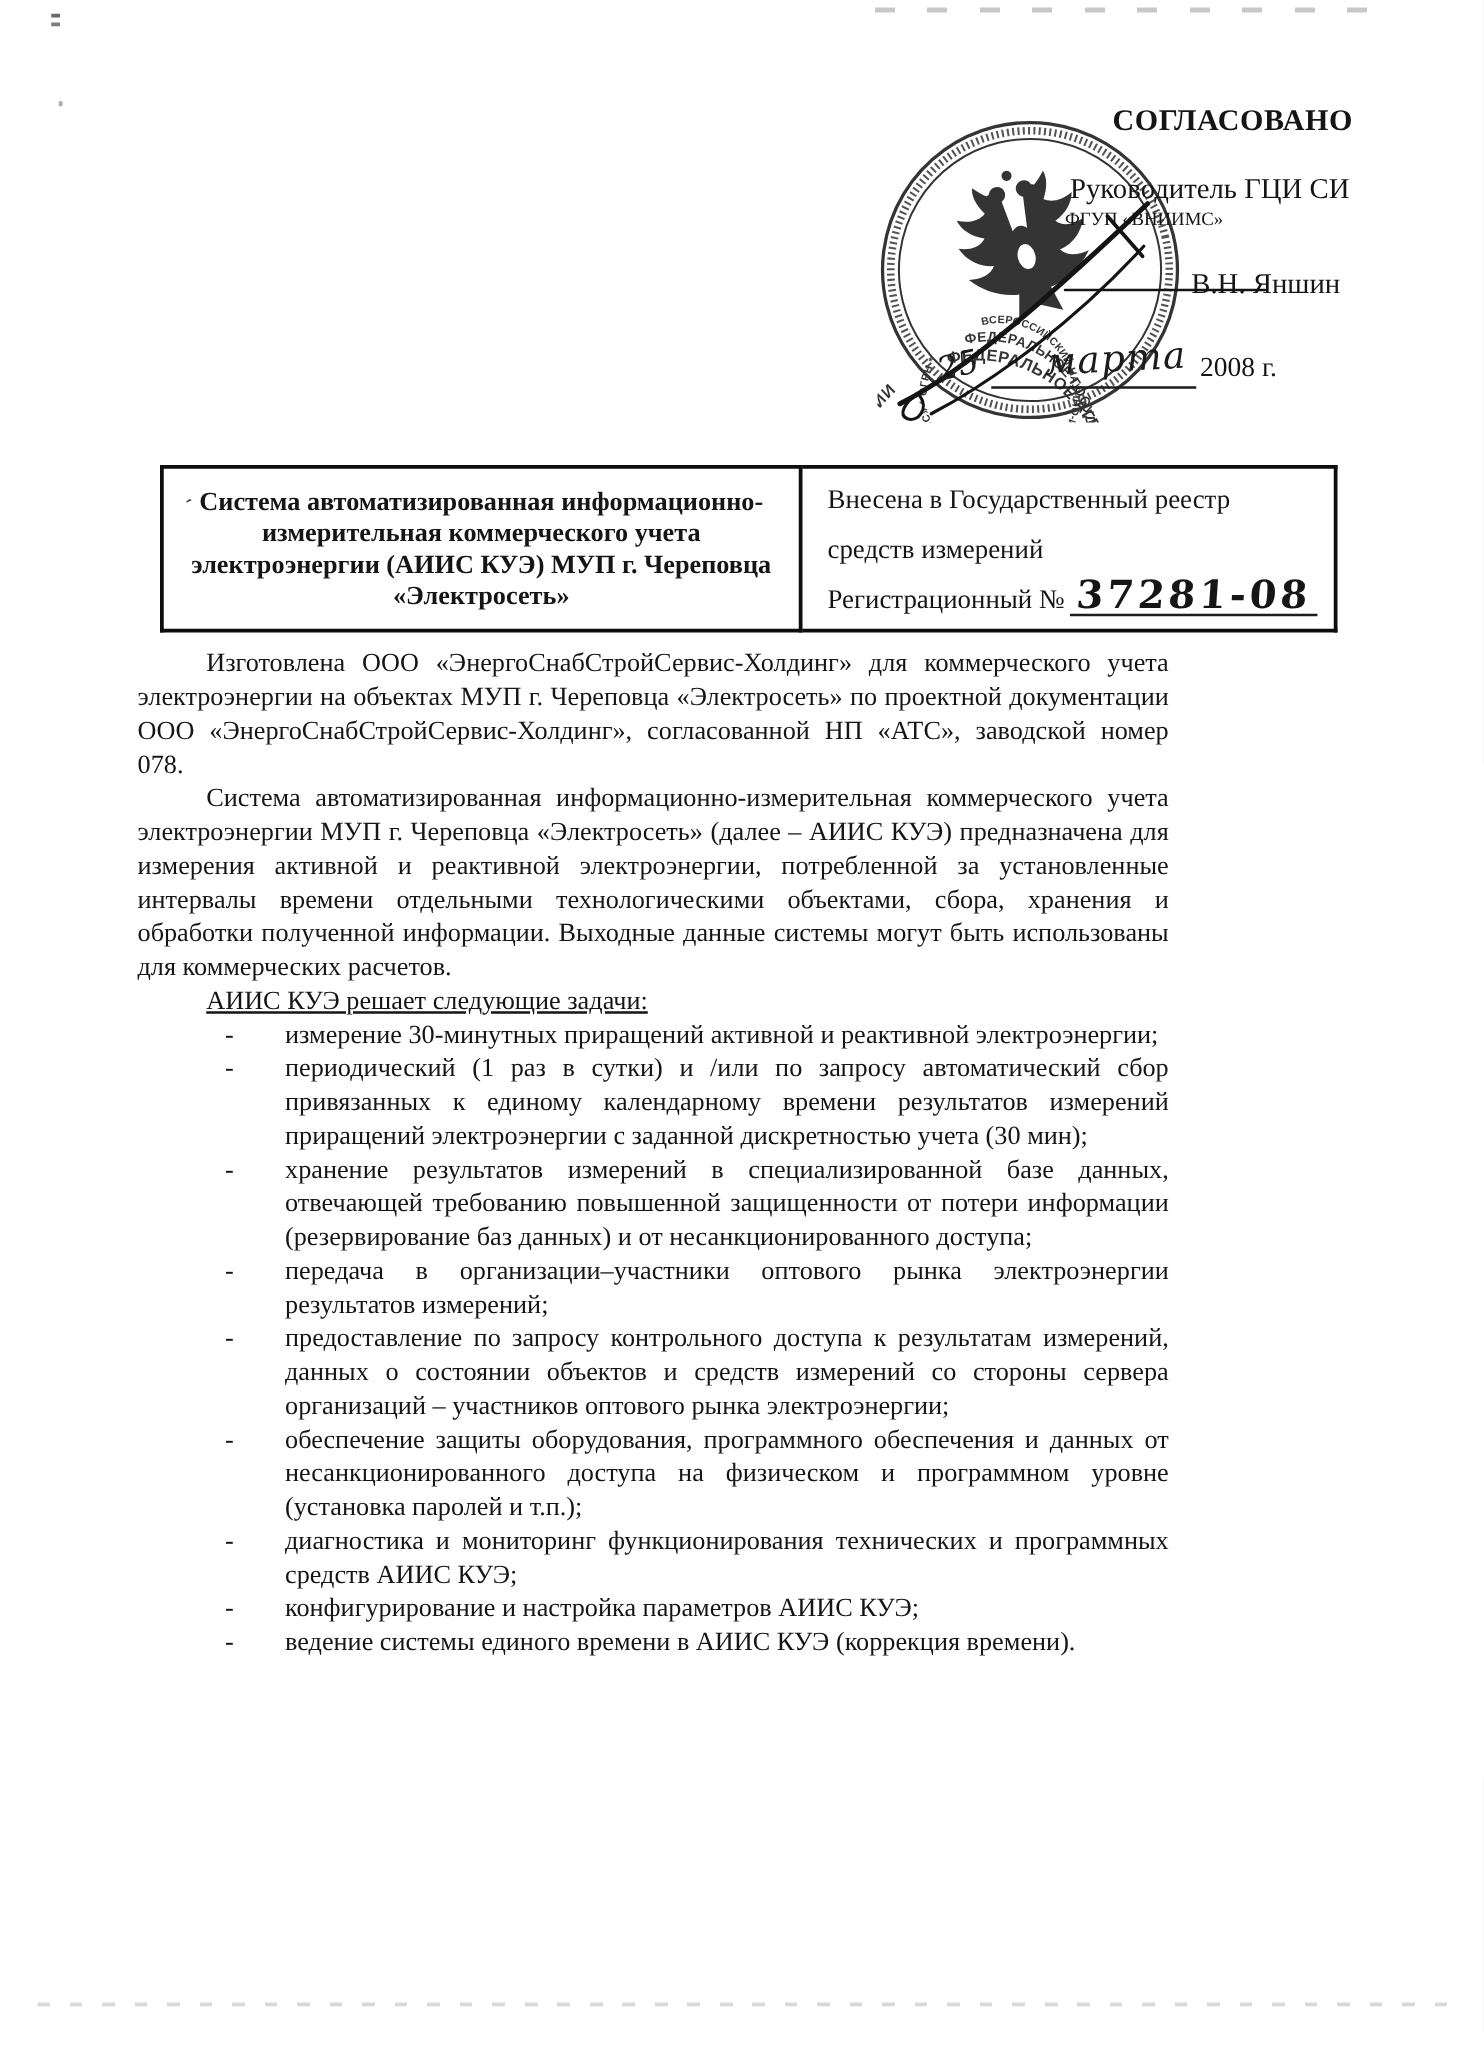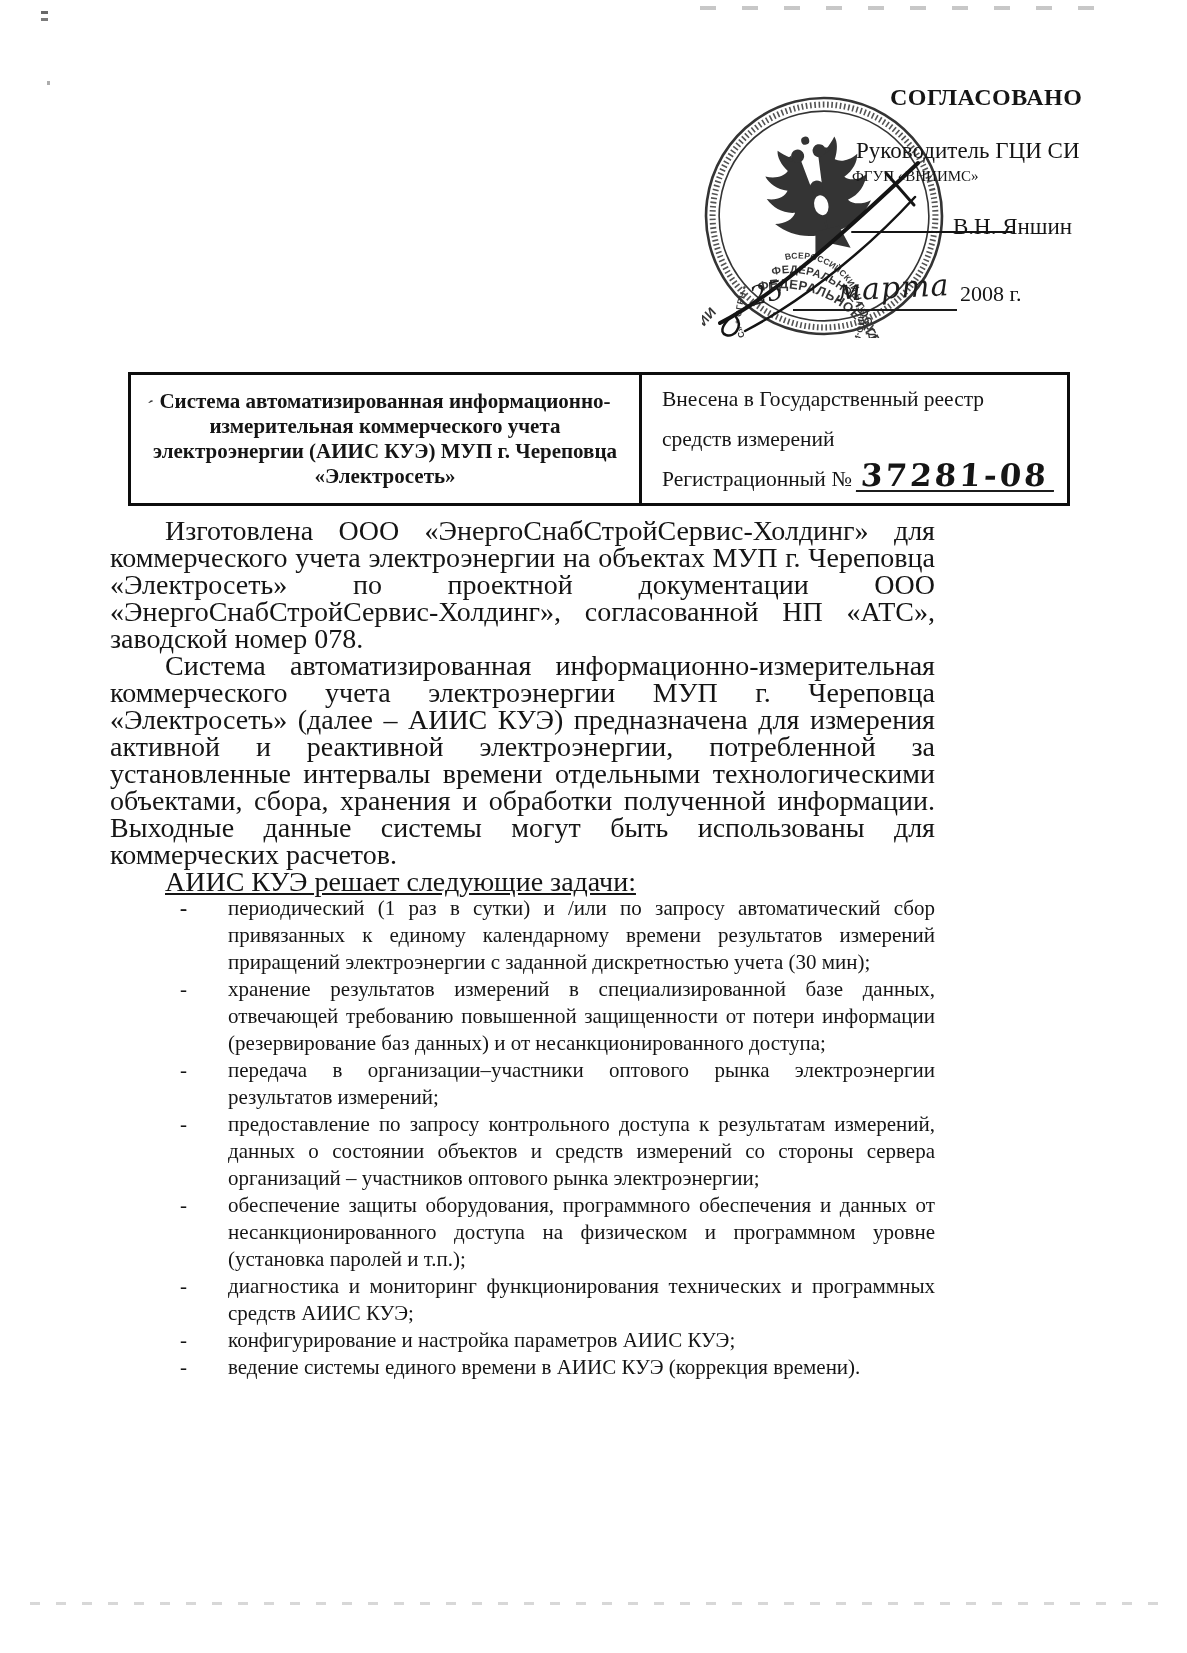--- a/index.html
+++ b/index.html
@@ -42,21 +42,21 @@
   .body-col{margin:0 112px 0 110px;}
   .reg-table{border-collapse:collapse;margin-left:18px;width:942px;table-layout:fixed;}
   .reg-table td{border:3px solid #0d0d0d;vertical-align:middle;}
   .cell-left{width:480px;text-align:center;font-weight:bold;font-size:21px;line-height:25px;
     padding:4px 14px;}
   .cell-right{font-size:21.5px;line-height:40px;padding:4px 10px 4px 20px;}
   .reg-row{white-space:nowrap;}
   .hand-number{display:inline-block;font-family:"DejaVu Serif", serif;font-weight:600;
     font-size:31px;letter-spacing:3px;transform:skewX(-4deg);border-bottom:2px solid #1c1c1c;
     padding:0 6px 0 4px;line-height:30px;}
-  p{margin:0;font-size:28px;line-height:27px;text-align:justify;}
+  p{margin:0;font-size:21px;line-height:27px;text-align:justify;}
   .indent{text-indent:55px;}
   .manufacture{margin-top:11px;}
   .section-heading{margin:31px 0 23px 0;text-align:center;font-size:21.5px;font-weight:normal;
     letter-spacing:.5px;}
   .tasks-intro{text-align:left;text-decoration:underline;}
   ol.tasks{list-style:none;margin:0;padding:0;}
   ol.tasks li{position:relative;padding-left:118px;font-size:21px;line-height:27px;}
   ol.tasks .marker{position:absolute;left:70px;top:0;}
   ol.tasks .task-text{display:block;text-align:justify;}
 </style>
@@ -152,20 +152,21 @@
       <p class="indent manufacture">Изготовлена ООО «ЭнергоСнабСтройСервис-Холдинг» для коммерческого учета электроэнергии на объектах МУП г. Череповца «Электросеть» по проектной документации ООО «ЭнергоСнабСтройСервис-Холдинг», согласованной НП «АТС», заводской номер 078.</p>
 
 
       <p class="indent">Система автоматизированная информационно-измерительная коммерческого учета электроэнергии МУП г. Череповца «Электросеть» (далее – АИИС КУЭ) предназначена для измерения активной и реактивной электроэнергии, потребленной за установленные интервалы времени отдельными технологическими объектами, сбора, хранения и обработки полученной информации. Выходные данные системы могут быть использованы для коммерческих расчетов.</p>
 
       <p class="indent tasks-intro">АИИС КУЭ решает следующие задачи:</p>
 
       <ol class="tasks">
           <li>
           <span class="marker">-</span>
+          <span class="task-text">измерение 30-минутных приращений активной и реактивной электроэнергии;</span>
         </li>
           <li>
           <span class="marker">-</span>
           <span class="task-text">периодический (1 раз в сутки) и /или  по запросу автоматический сбор  привязанных к единому календарному времени результатов измерений приращений электроэнергии с заданной дискретностью учета (30 мин);</span>
         </li>
           <li>
           <span class="marker">-</span>
           <span class="task-text">хранение результатов измерений в специализированной базе данных, отвечающей требованию повышенной защищенности от потери информации (резервирование баз данных) и от несанкционированного доступа;</span>
         </li>
           <li>

